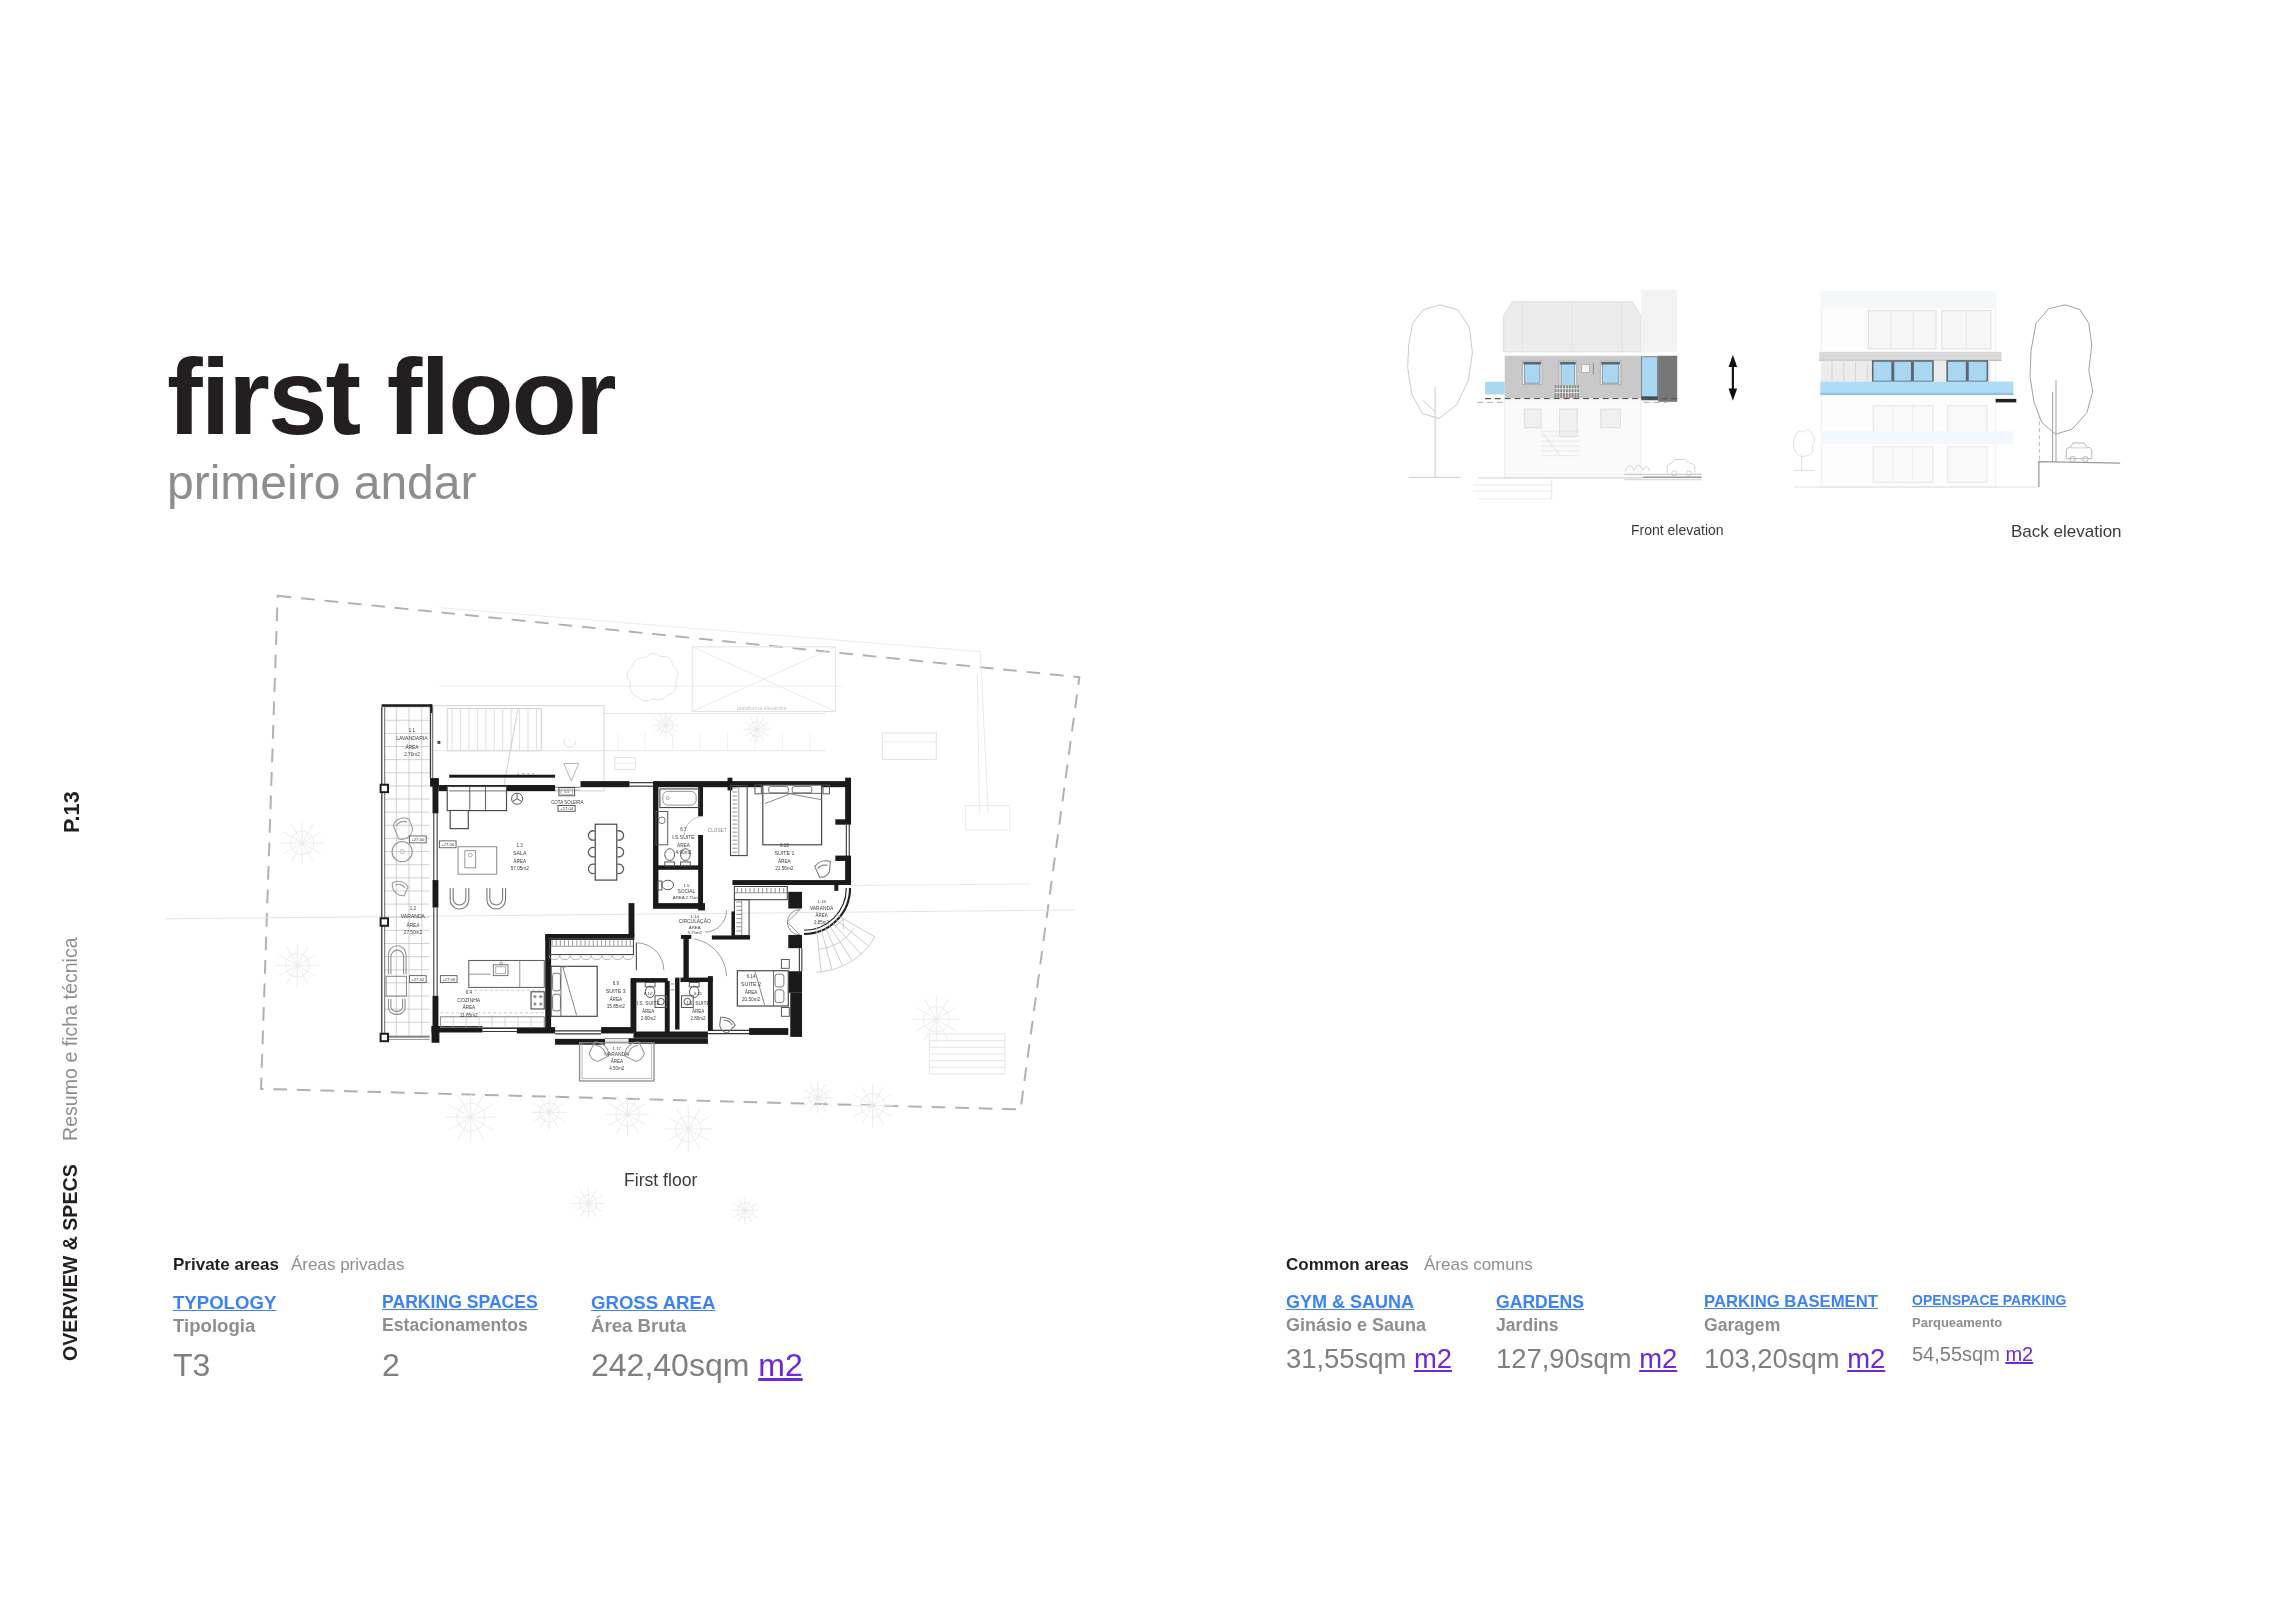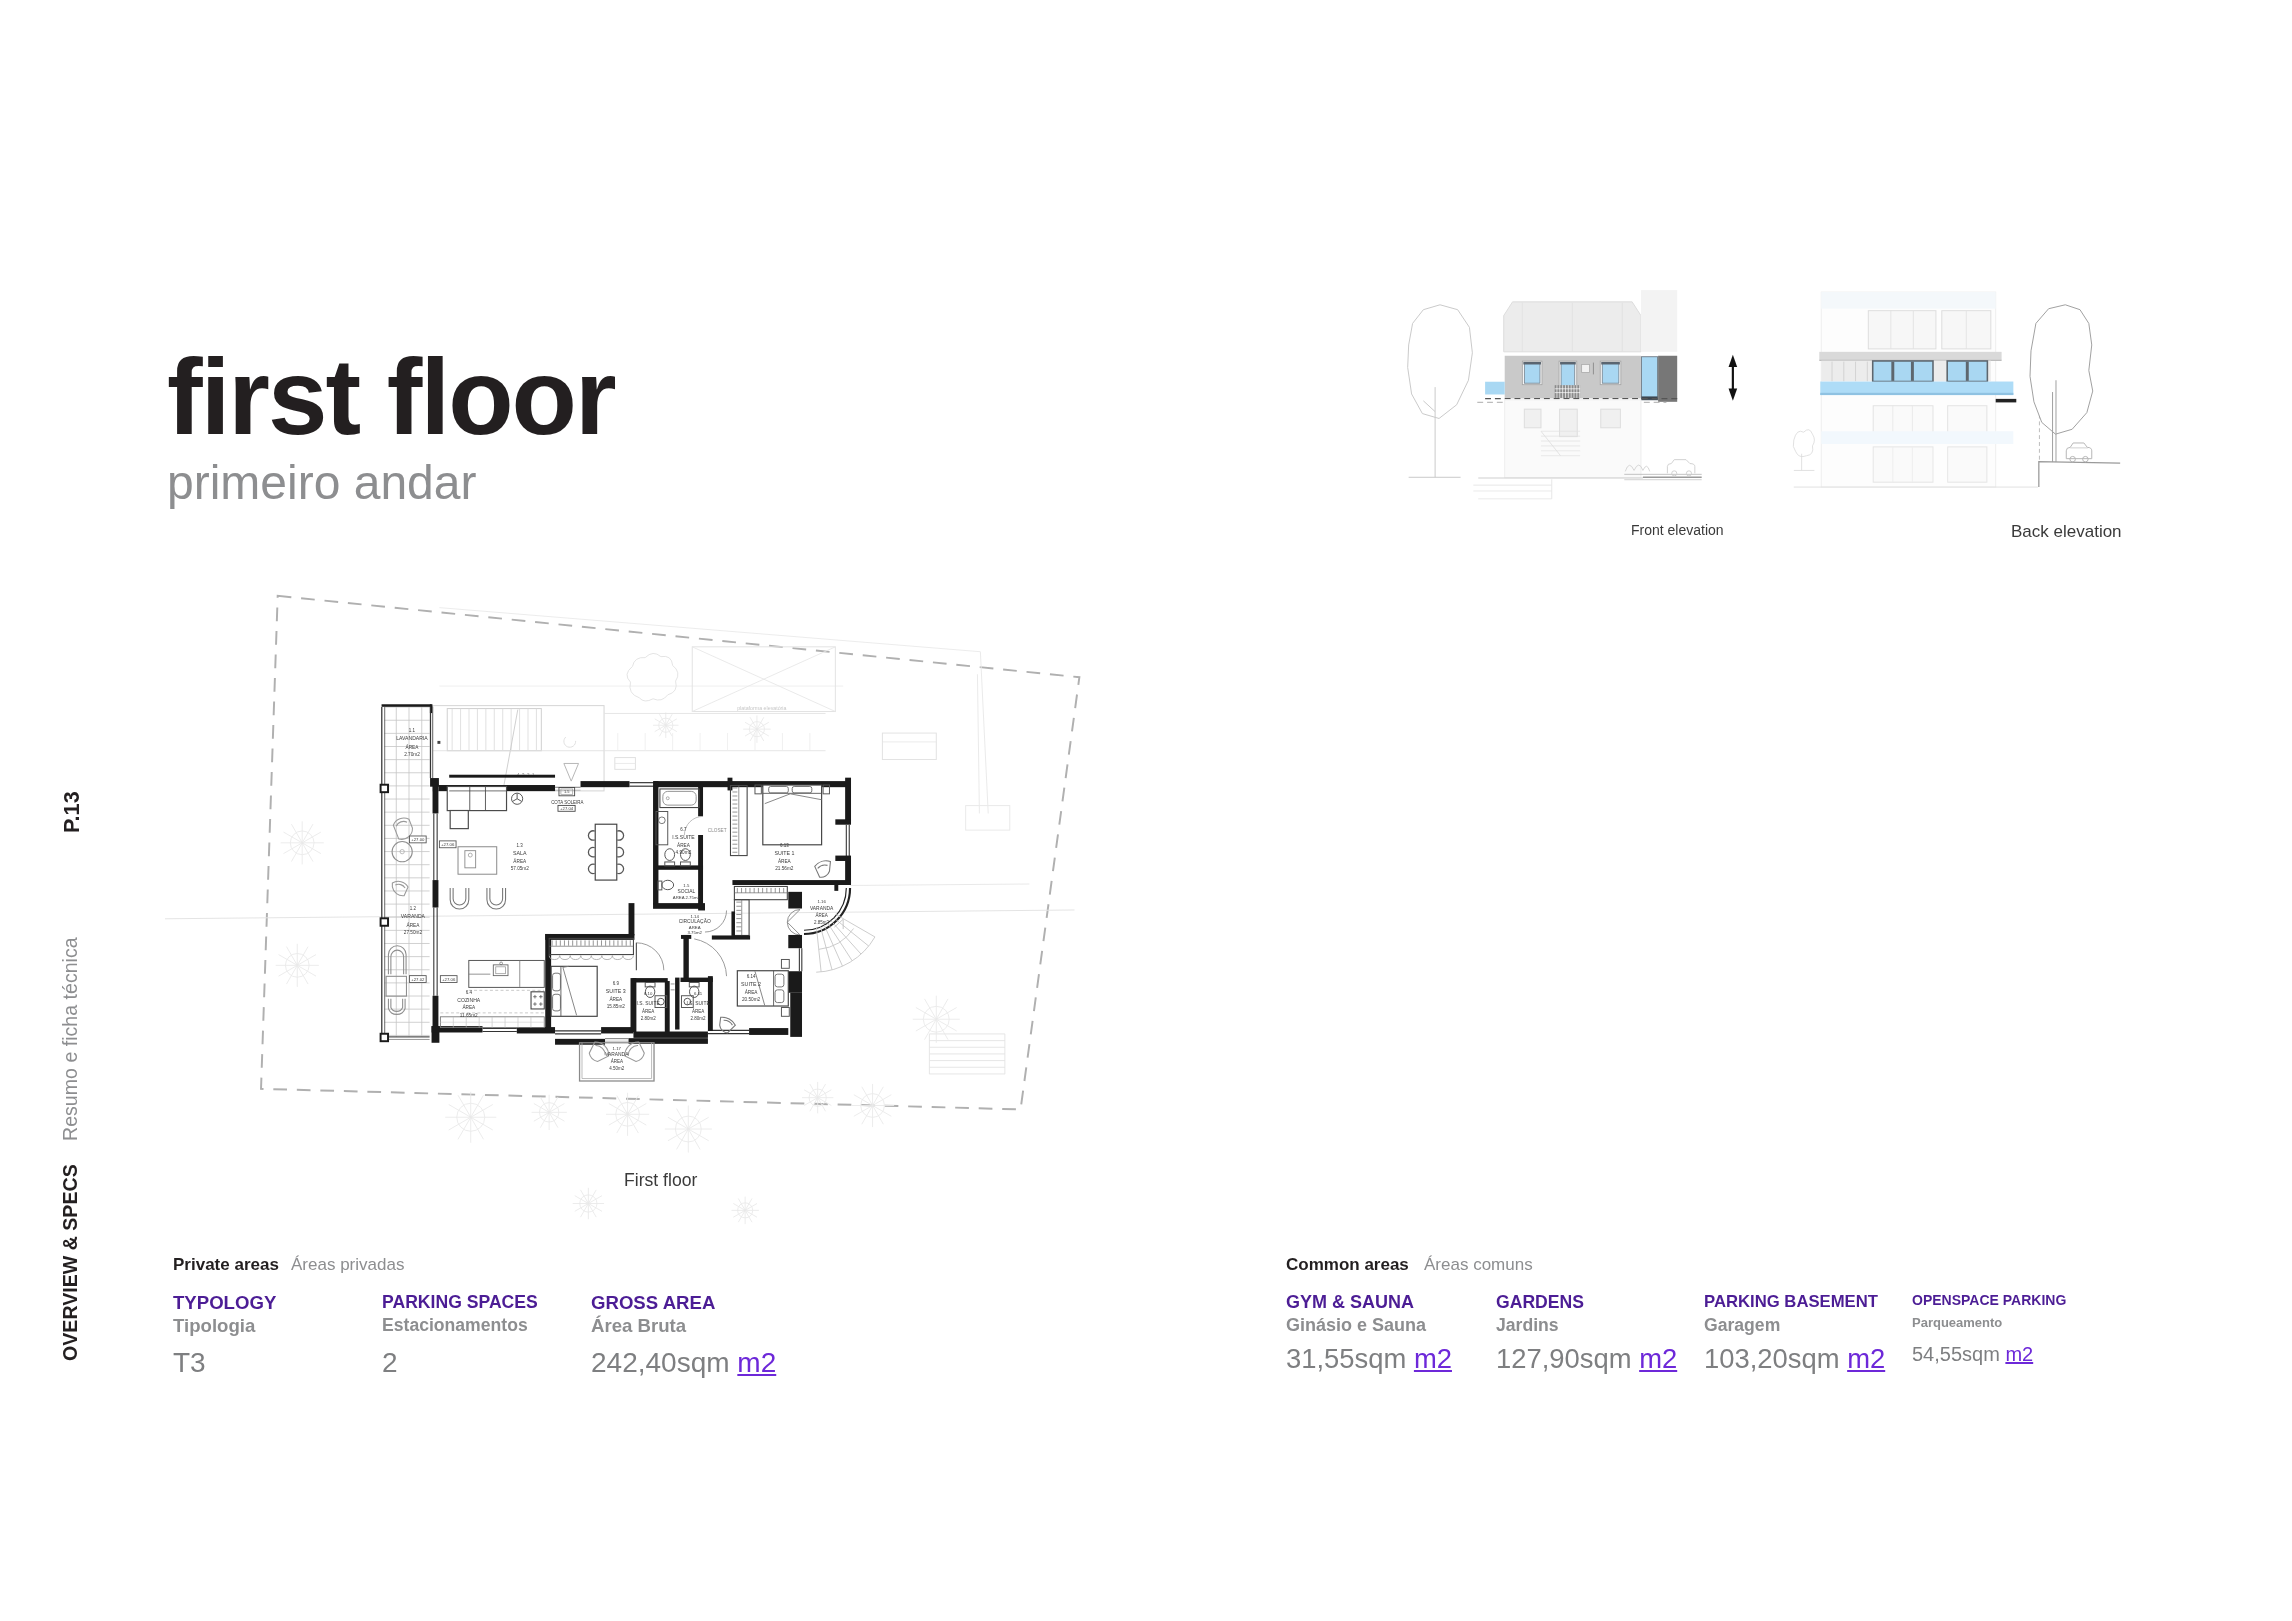--- a/index.html
+++ b/index.html
@@ -1,21 +1,21 @@
 <!DOCTYPE html>
 <html><head>
 <meta charset="utf-8">
 <style>
 html,body{margin:0;padding:0;}
 body{width:2293px;height:1621px;position:relative;font-family:"Liberation Sans",sans-serif;background:#ffffff;overflow:hidden;}
 .abs{position:absolute;}
 .vtext{position:absolute;transform-origin:0 0;transform:rotate(-90deg);white-space:nowrap;}
-.h{font-size:18.6px;font-weight:bold;color:#4c1d95;}
+.h{font-size:18.6px;font-weight:bold;color:#3b82f6;text-decoration:underline;}
 .s{font-size:18.6px;font-weight:bold;color:#8d8e90;}
-.v{font-size:28px;color:#7e7f81;}
+.v{font-size:32px;color:#7e7f81;}
 .m{color:#6d28d9;text-decoration:underline;}
 </style>
 </head>
 <body>
 
 <div class="abs" style="left:167px;top:335px;font-size:107px;font-weight:bold;color:#231f20;letter-spacing:-2px;">first floor</div>
 
 <div class="abs" style="left:167px;top:455px;font-size:48px;color:#8d8e90;">primeiro andar</div>
 
 <div class="vtext" style="left:59px;top:833px;font-size:21.6px;font-weight:bold;color:#231f20;">P.13</div>

